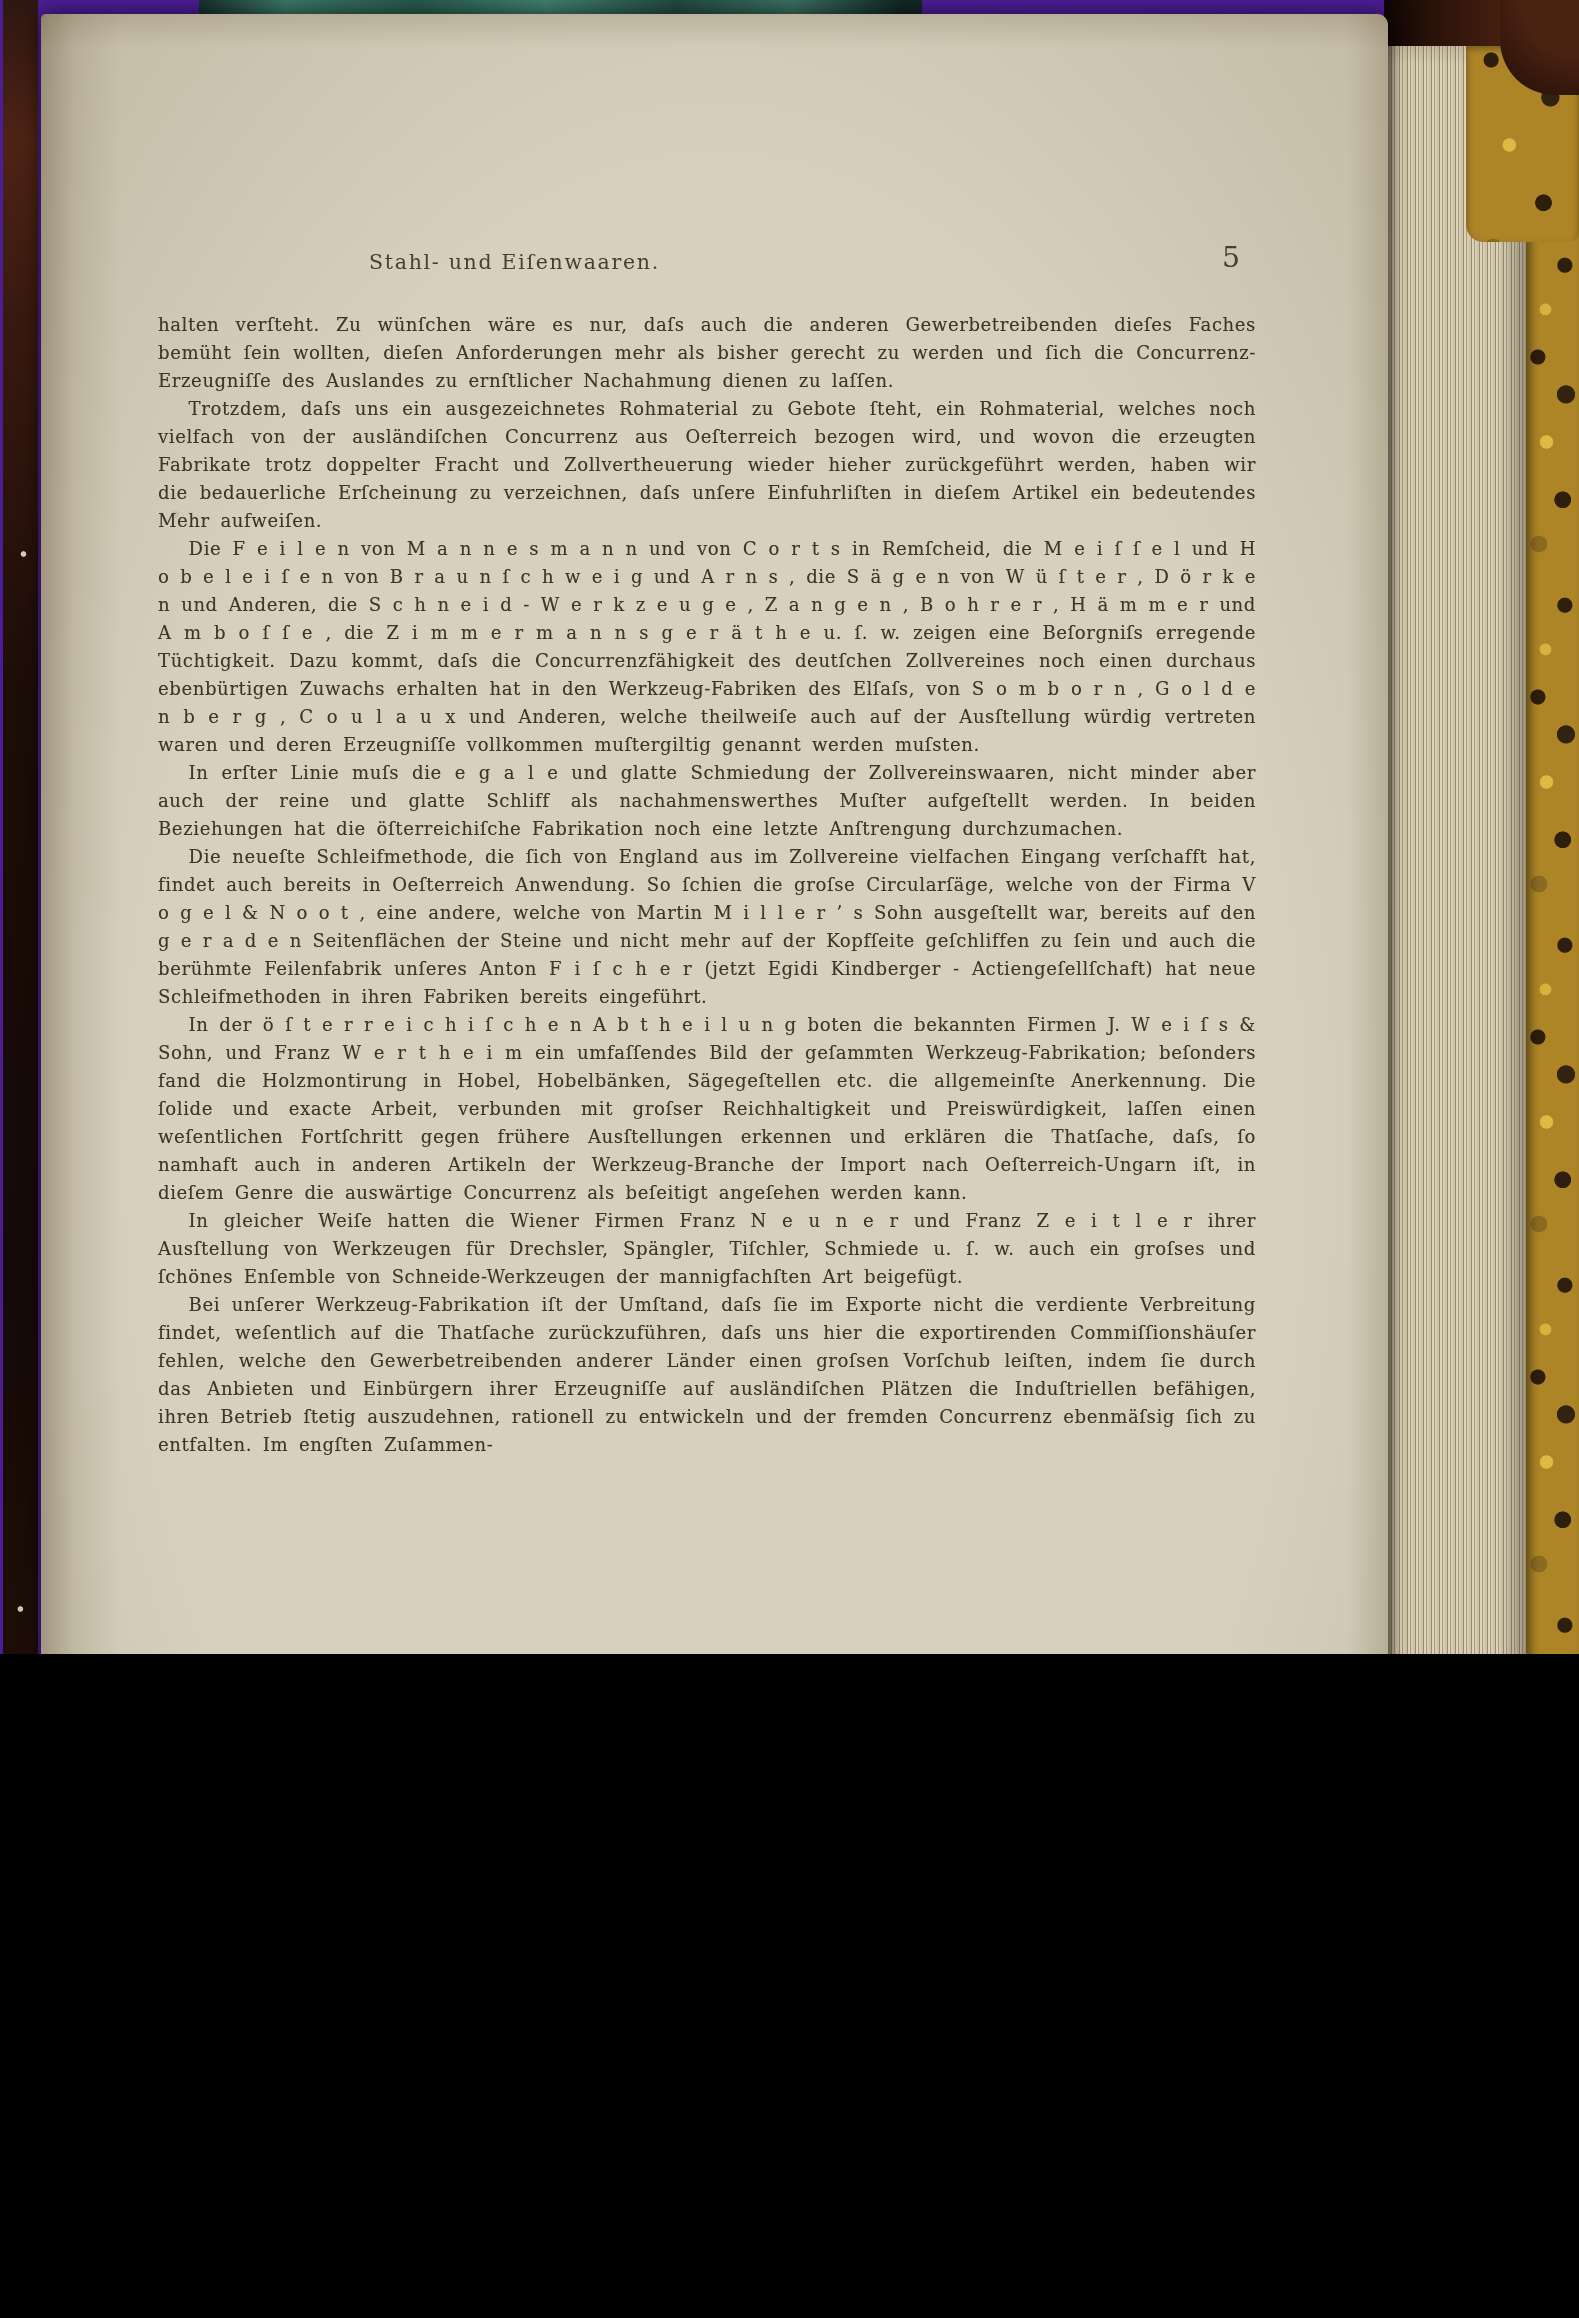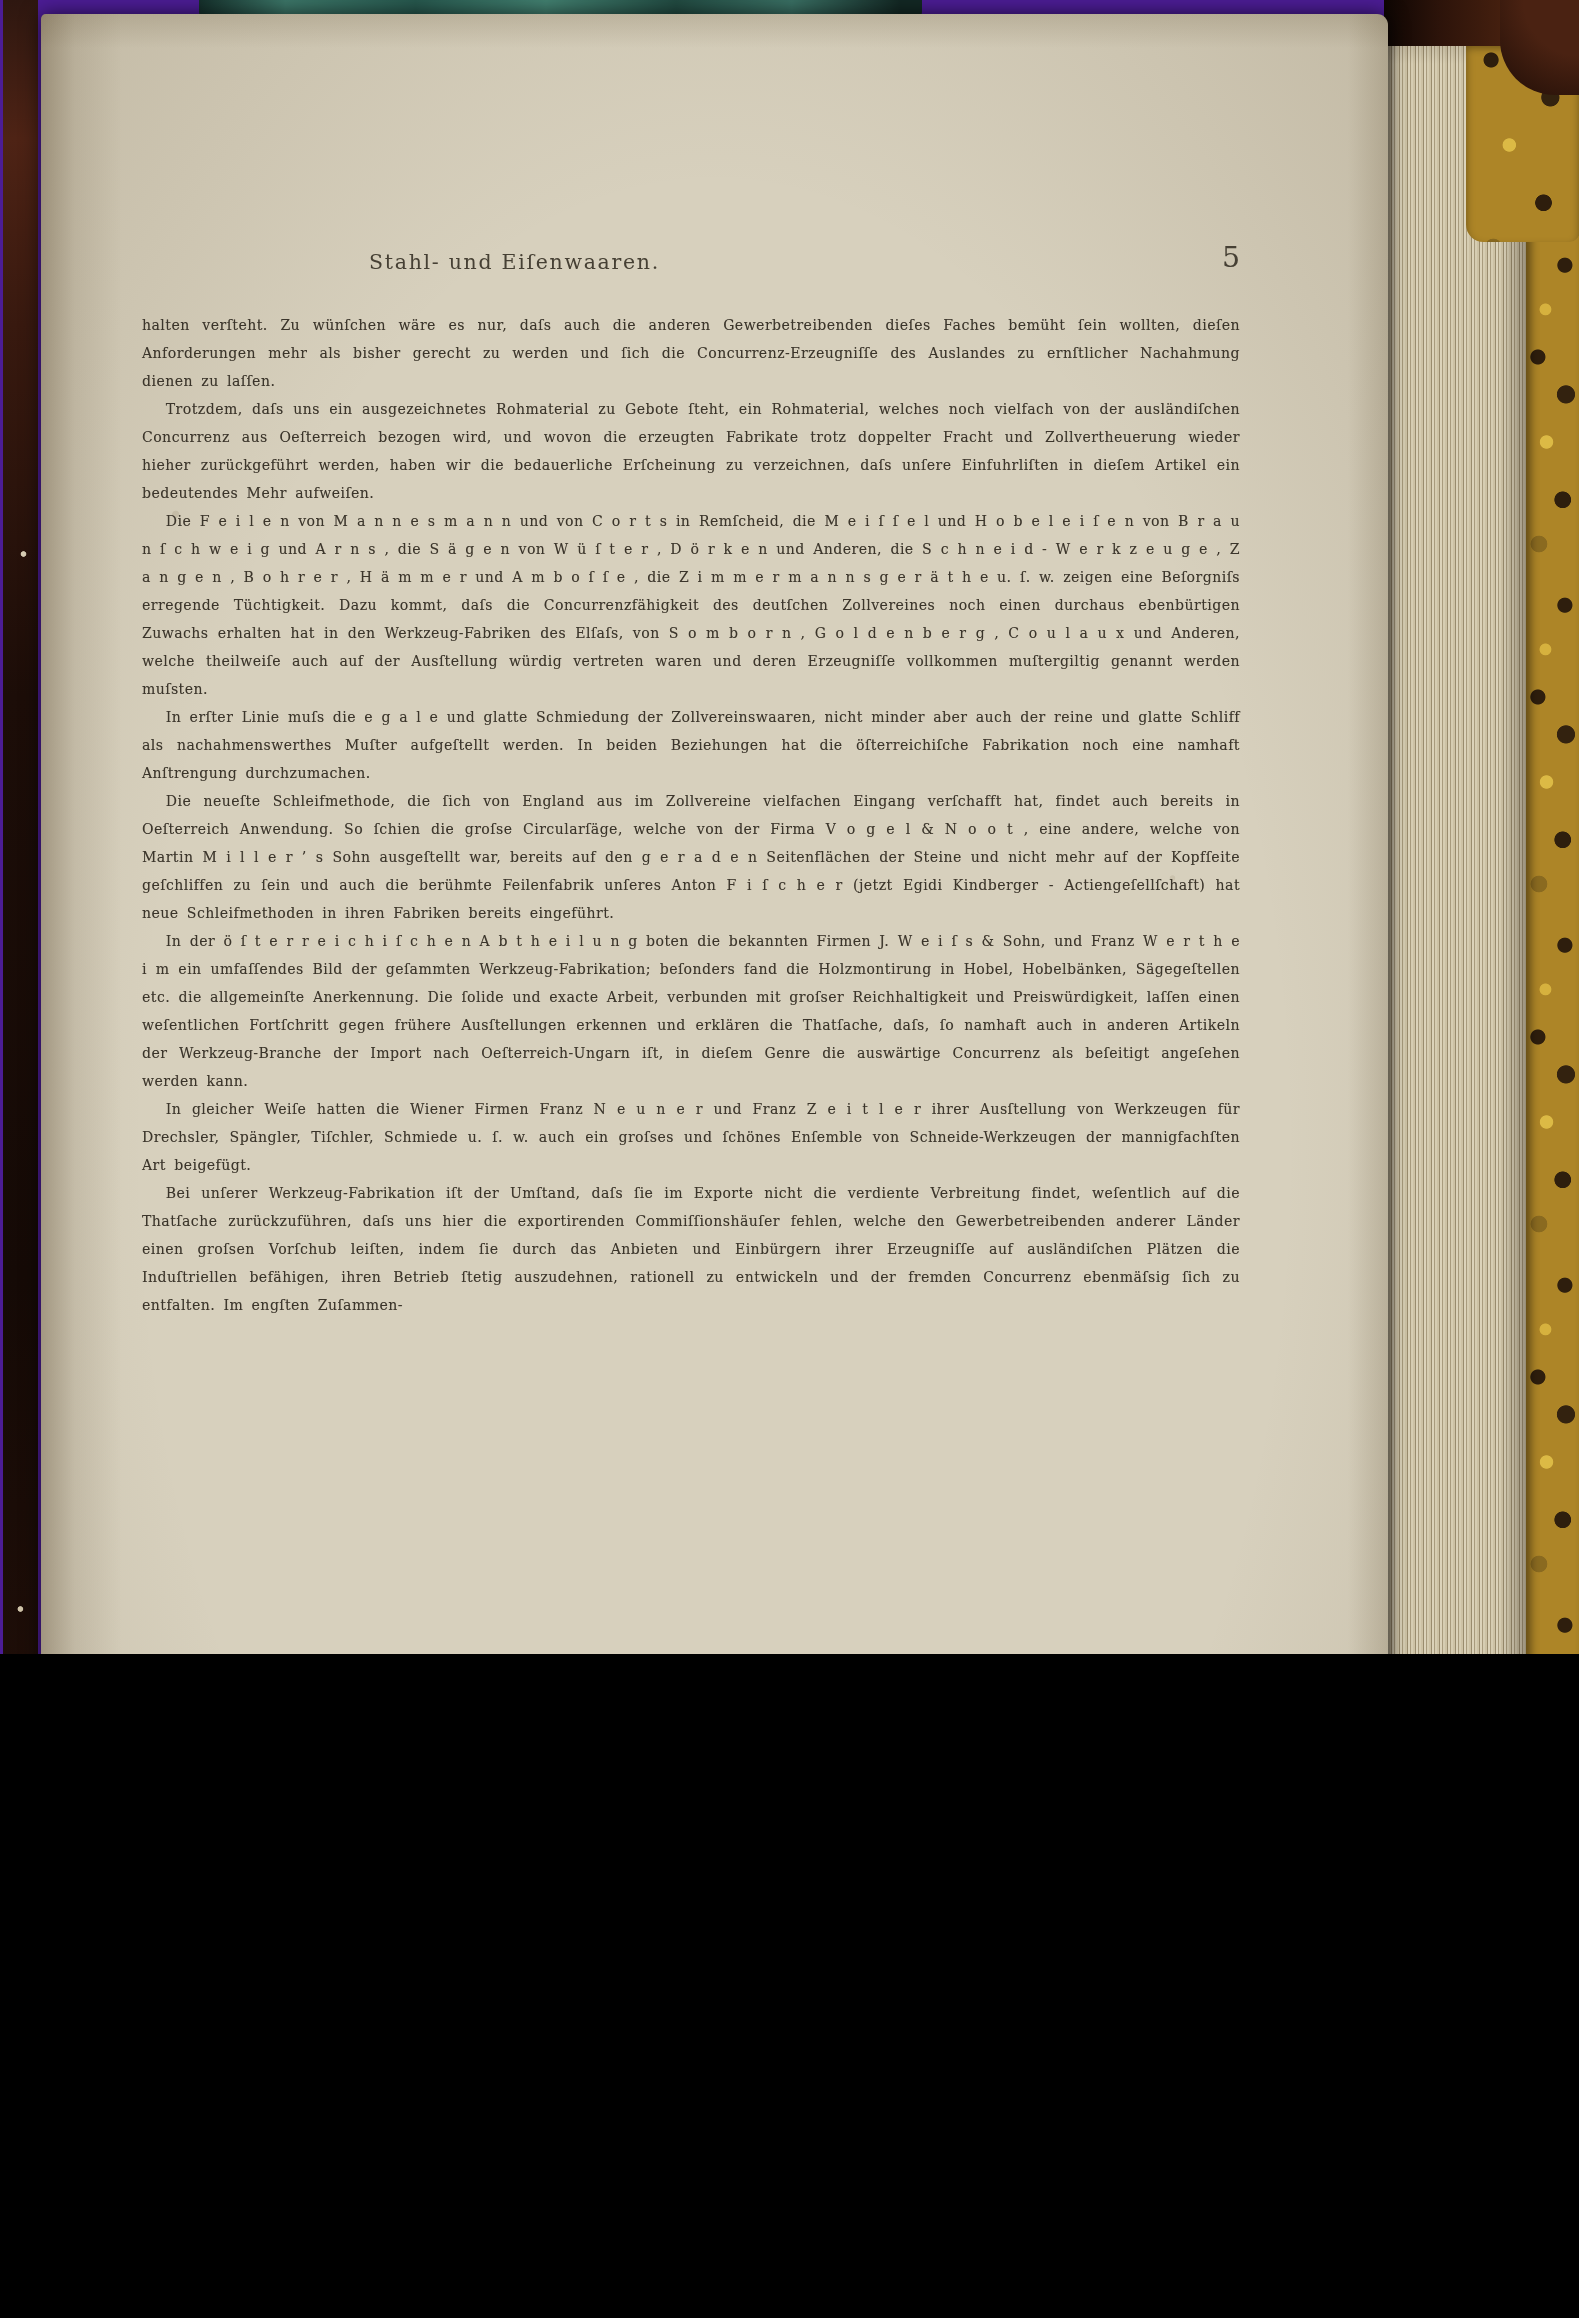--- a/index.html
+++ b/index.html
@@ -93,22 +93,22 @@
   
   .running-head {
     position:absolute; top:236px; left:101px; width:745px;
     text-align:center; font-size:20.5px; letter-spacing:1.7px; color:#464034;
   }
   .page-number {
     position:absolute; top:227px; left:1096px; width:103px;
     text-align:right; font-size:28.4px; color:#464034;
   }
   .body-text {
-    position:absolute; top:297px; left:101px; width:1098px;
-    font-size:14px; line-height:28px; text-align:justify;
+    position:absolute; top:297px; left:117px; width:1098px;
+    font-size:18px; line-height:28px; text-align:justify;
     letter-spacing:.035em; word-spacing:.24em; color:#3b352b;
     text-shadow:0.2px 0.2px 0 rgba(60,52,40,.35);
   }
   .body-text p { margin:0; text-indent:1.7em; hyphens:none; }
   .body-text p.opening { text-indent:0; }
 </style>
 </head>
 <body>
 
 <div class="scene">
@@ -124,21 +124,21 @@
   <div class="corner-br"></div>
 
   <div class="page">
     <div class="running-head">Stahl- und Eiſenwaaren.</div>
     <div class="page-number">5</div>
 
     <div class="body-text">
       <p class="opening">halten verſteht. Zu wünſchen wäre es nur, daſs auch die anderen Gewerbetreibenden dieſes Faches bemüht ſein wollten, dieſen Anforderungen mehr als bisher gerecht zu werden und ſich die Concurrenz-Erzeugniſſe des Auslandes zu ernſtlicher Nachahmung dienen zu laſſen.</p>
       <p>Trotzdem, daſs uns ein ausgezeichnetes Rohmaterial zu Gebote ſteht, ein Rohmaterial, welches noch vielfach von der ausländiſchen Concurrenz aus Oeſterreich bezogen wird, und wovon die erzeugten Fabrikate trotz doppelter Fracht und Zollvertheuerung wieder hieher zurückgeführt werden, haben wir die bedauerliche Erſcheinung zu verzeichnen, daſs unſere Einfuhrliſten in dieſem Artikel ein bedeutendes Mehr aufweiſen.</p>
       <p>Die F e i l e n von M a n n e s m a n n und von C o r t s in Remſcheid, die M e i ſ ſ e l und H o b e l e i ſ e n von B r a u n ſ c h w e i g und A r n s , die S ä g e n von W ü ſ t e r , D ö r k e n und Anderen, die S c h n e i d - W e r k z e u g e , Z a n g e n , B o h r e r , H ä m m e r und A m b o ſ ſ e , die Z i m m e r m a n n s g e r ä t h e u. ſ. w. zeigen eine Beſorgniſs erregende Tüchtigkeit. Dazu kommt, daſs die Concurrenzfähigkeit des deutſchen Zollvereines noch einen durchaus ebenbürtigen Zuwachs erhalten hat in den Werkzeug-Fabriken des Elſaſs, von S o m b o r n , G o l d e n b e r g , C o u l a u x und Anderen, welche theilweiſe auch auf der Ausſtellung würdig vertreten waren und deren Erzeugniſſe vollkommen muſtergiltig genannt werden muſsten.</p>
-      <p>In erſter Linie muſs die e g a l e und glatte Schmiedung der Zollvereinswaaren, nicht minder aber auch der reine und glatte Schliff als nachahmenswerthes Muſter aufgeſtellt werden. In beiden Beziehungen hat die öſterreichiſche Fabrikation noch eine namhaft Anſtrengung durchzumachen.</p>
+      <p>In erſter Linie muſs die e g a l e und glatte Schmiedung der Zollvereinswaaren, nicht minder aber auch der reine und glatte Schliff als nachahmenswerthes Muſter aufgeſtellt werden. In beiden Beziehungen hat die öſterreichiſche Fabrikation noch eine letzte Anſtrengung durchzumachen.</p>
       <p>Die neueſte Schleifmethode, die ſich von England aus im Zollvereine vielfachen Eingang verſchafft hat, findet auch bereits in Oeſterreich Anwendung. So ſchien die groſse Circularſäge, welche von der Firma V o g e l &amp; N o o t , eine andere, welche von Martin M i l l e r ’ s Sohn ausgeſtellt war, bereits auf den g e r a d e n Seitenflächen der Steine und nicht mehr auf der Kopfſeite geſchliffen zu ſein und auch die berühmte Feilenfabrik unſeres Anton F i ſ c h e r (jetzt Egidi Kindberger - Actiengeſellſchaft) hat neue Schleifmethoden in ihren Fabriken bereits eingeführt.</p>
       <p>In der ö ſ t e r r e i c h i ſ c h e n A b t h e i l u n g boten die bekannten Firmen J. W e i ſ s &amp; Sohn, und Franz W e r t h e i m ein umfaſſendes Bild der geſammten Werkzeug-Fabrikation; beſonders fand die Holzmontirung in Hobel, Hobelbänken, Sägegeſtellen etc. die allgemeinſte Anerkennung. Die ſolide und exacte Arbeit, verbunden mit groſser Reichhaltigkeit und Preiswürdigkeit, laſſen einen weſentlichen Fortſchritt gegen frühere Ausſtellungen erkennen und erklären die Thatſache, daſs, ſo namhaft auch in anderen Artikeln der Werkzeug-Branche der Import nach Oeſterreich-Ungarn iſt, in dieſem Genre die auswärtige Concurrenz als beſeitigt angeſehen werden kann.</p>
       <p>In gleicher Weiſe hatten die Wiener Firmen Franz N e u n e r und Franz Z e i t l e r ihrer Ausſtellung von Werkzeugen für Drechsler, Spängler, Tiſchler, Schmiede u. ſ. w. auch ein groſses und ſchönes Enſemble von Schneide-Werkzeugen der mannigfachſten Art beigefügt.</p>
       <p>Bei unſerer Werkzeug-Fabrikation iſt der Umſtand, daſs ſie im Exporte nicht die verdiente Verbreitung findet, weſentlich auf die Thatſache zurückzuführen, daſs uns hier die exportirenden Commiſſionshäuſer fehlen, welche den Gewerbetreibenden anderer Länder einen groſsen Vorſchub leiſten, indem ſie durch das Anbieten und Einbürgern ihrer Erzeugniſſe auf ausländiſchen Plätzen die Induſtriellen befähigen, ihren Betrieb ſtetig auszudehnen, rationell zu entwickeln und der fremden Concurrenz ebenmäſsig ſich zu entfalten. Im engſten Zuſammen-</p>
     </div>
   </div>
 </div>
 
 
 </body></html>

